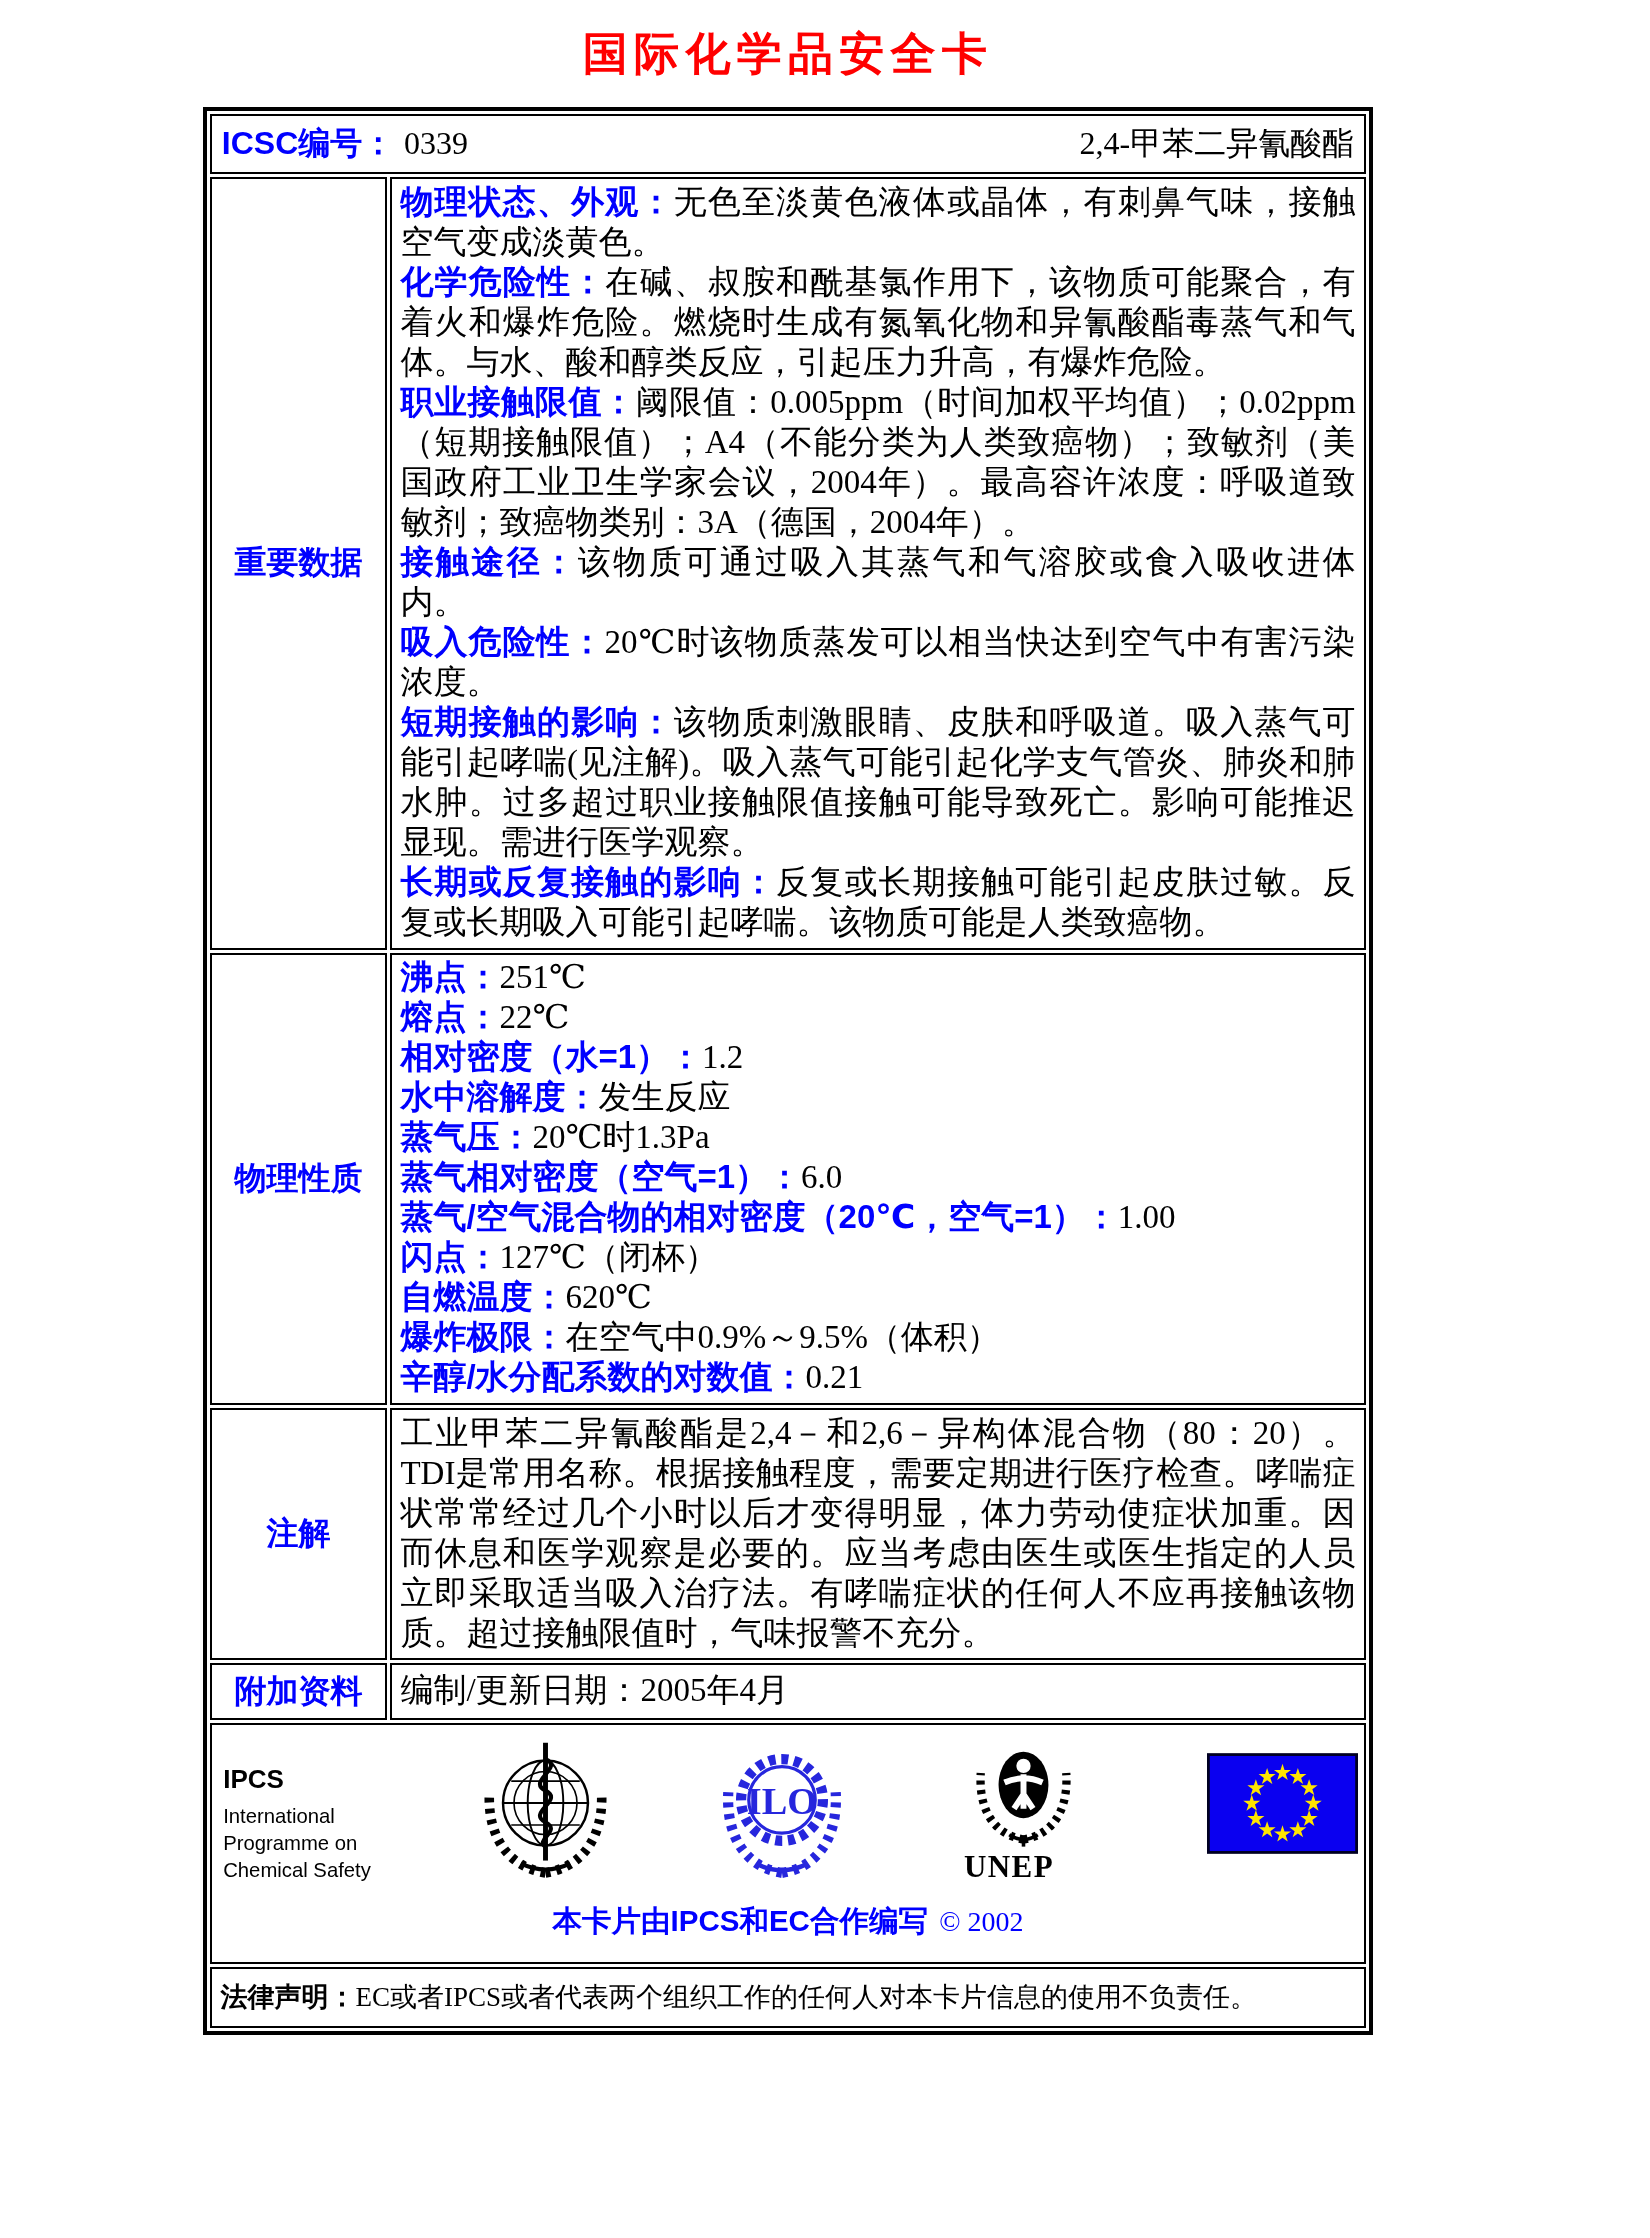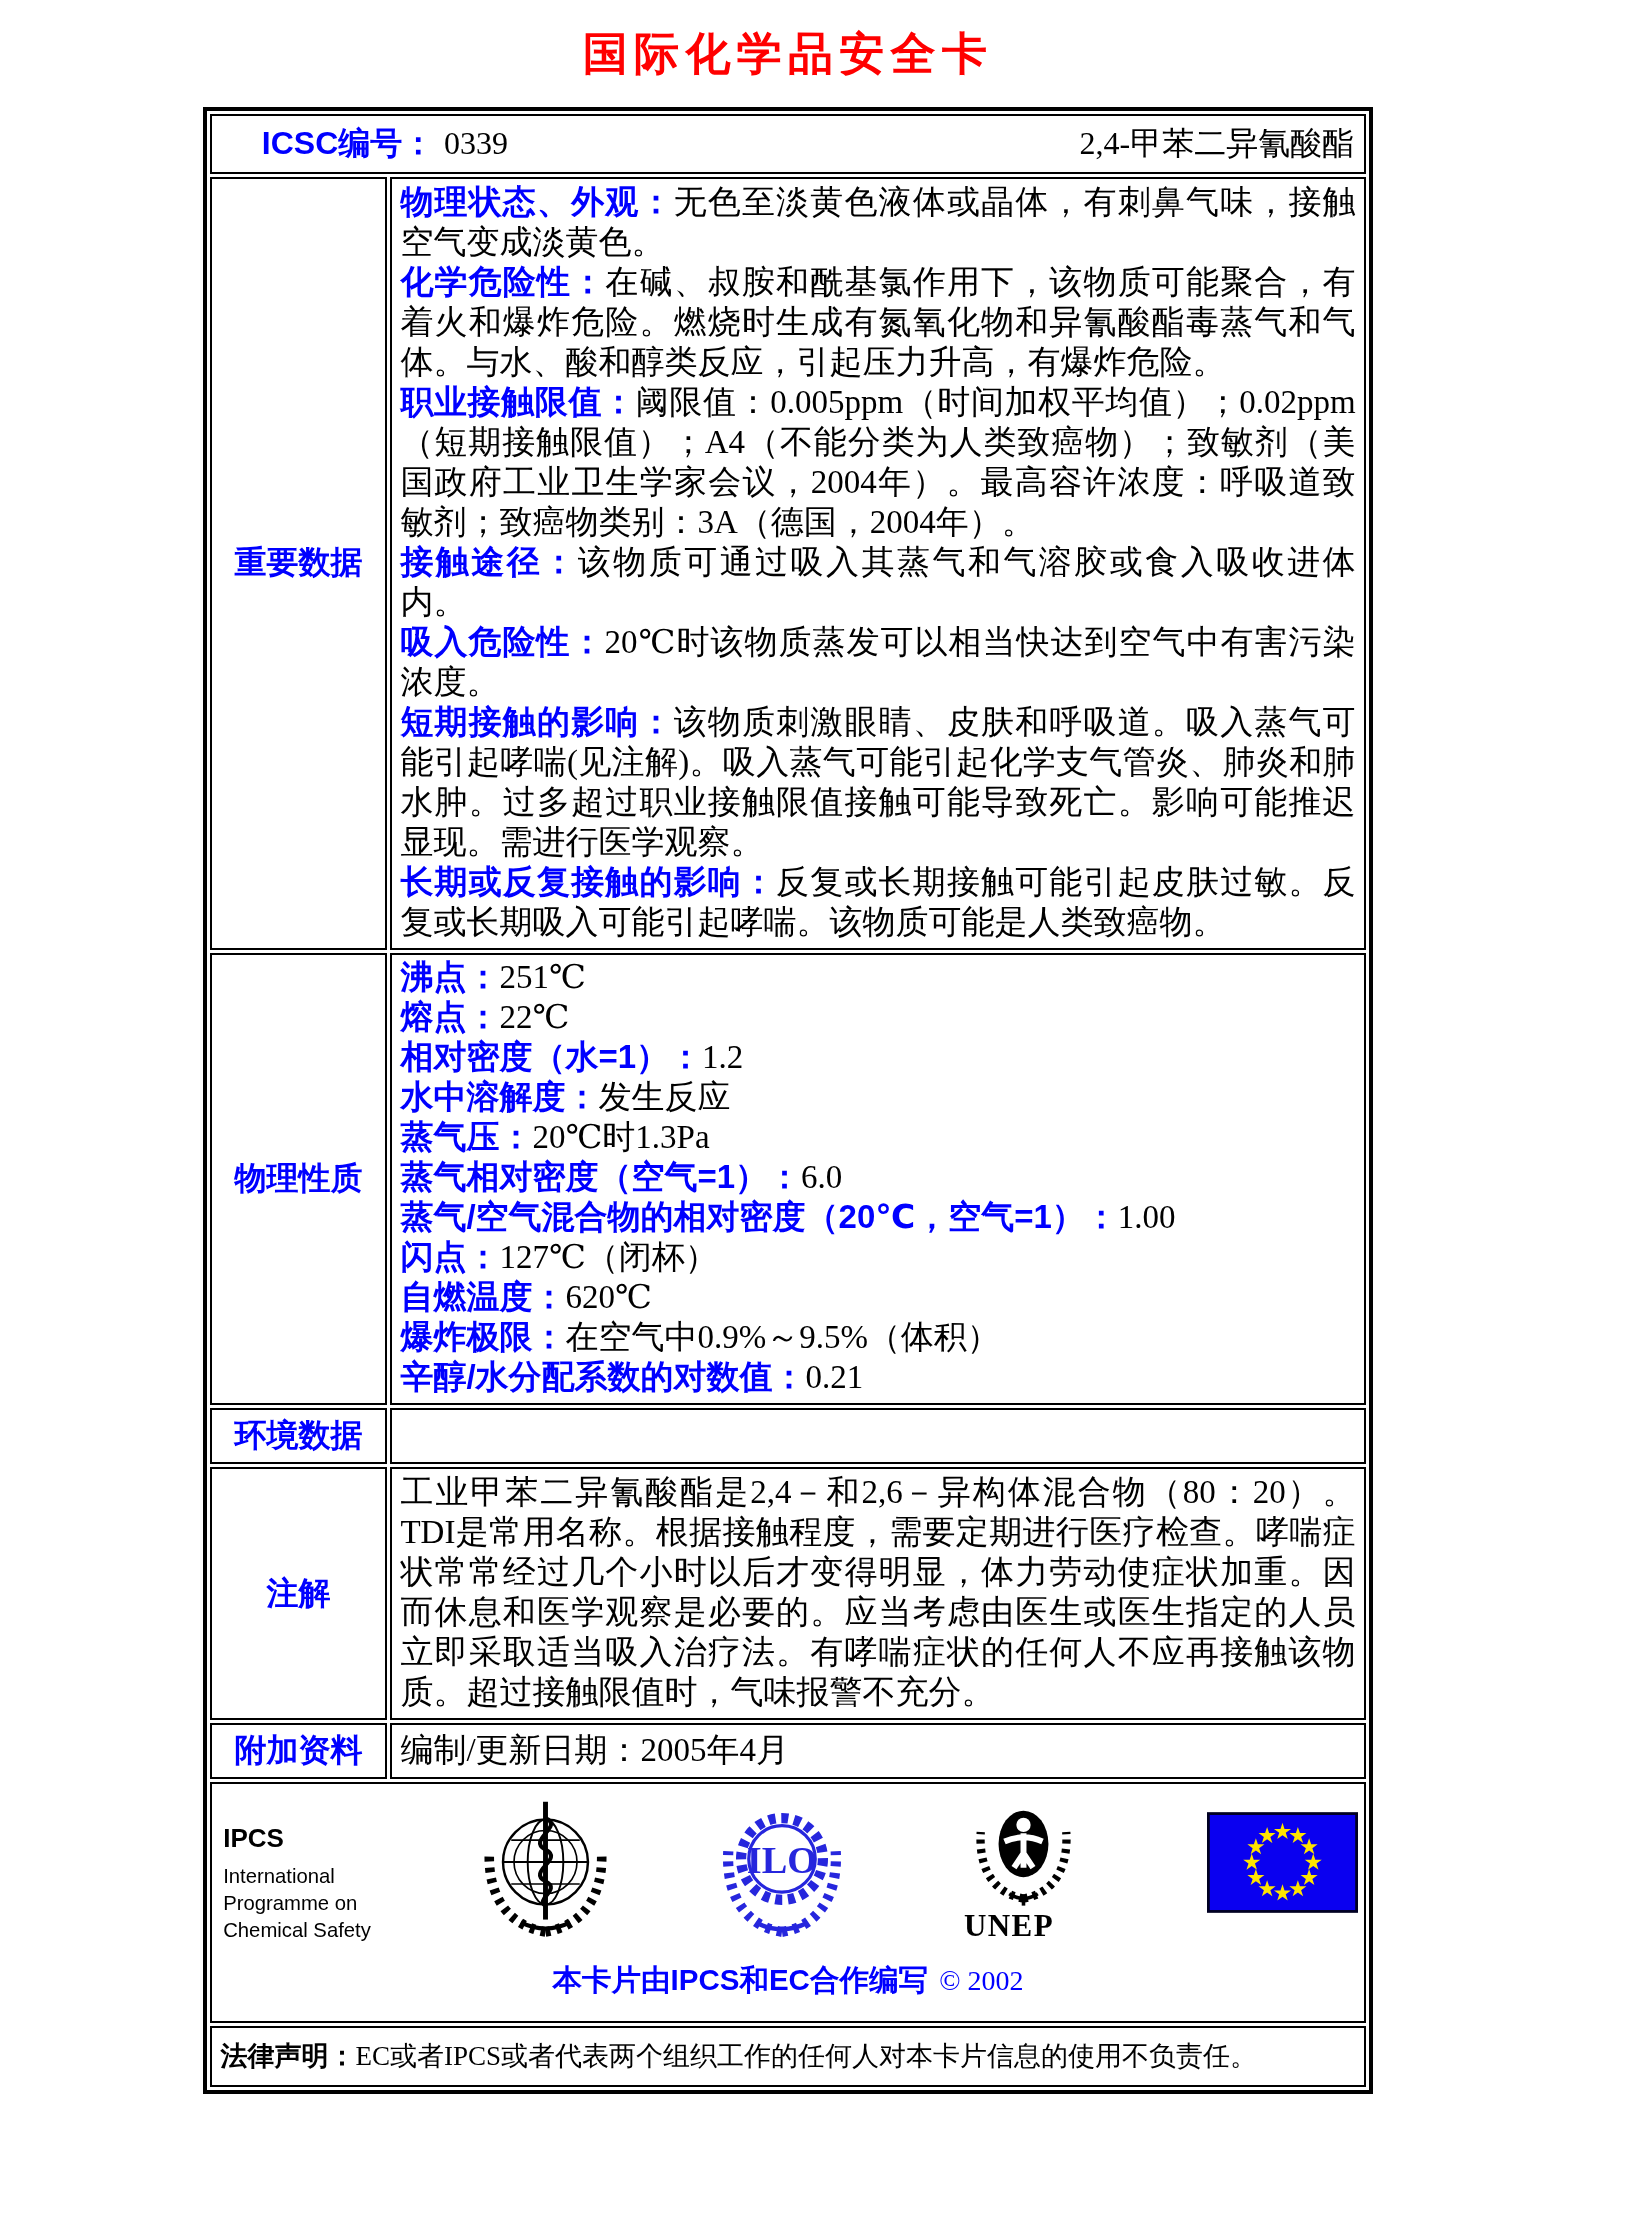--- a/index.html
+++ b/index.html
@@ -25,21 +25,21 @@
     font-weight:bold;font-size:32px;padding:4.2px 2.8px;
   }
   td.content-cell{padding:2.8px 8.4px 5.6px 8.4px;font-size:33px;line-height:40px;}
   .para{margin:0;text-align:justify;}
   .lbl{
     color:#0000FF;font-family:"Liberation Sans","DejaVu Sans",sans-serif;
     font-weight:bold;
   }
   
   td.header-cell{padding:5.6px 9.8px;vertical-align:middle;}
-  .header-flex{display:flex;justify-content:space-between;align-items:center;min-height:45px;font-size:32px;margin-left:40px;}
+  .header-flex{display:flex;justify-content:space-between;align-items:center;min-height:45px;font-size:32px;}
   .hdr-num{margin-left:9.8px;}
   
   td.env-cell{height:41px;}
   
   td.addl-cell{vertical-align:middle;}
   
   td.logos-cell{padding:7px 0 20px 0;vertical-align:top;margin-left:33px;}
   .logos-row{position:relative;height:167px;}
   .ipcs-block{
     position:absolute;left:11.2px;top:32px;
@@ -131,24 +131,20 @@
           <p class="para"><span class="lbl">闪点：</span><span>127℃（闭杯）</span></p>
 
           <p class="para"><span class="lbl">自燃温度：</span><span>620℃</span></p>
 
           <p class="para"><span class="lbl">爆炸极限：</span><span>在空气中0.9%～9.5%（体积）</span></p>
 
           <p class="para"><span class="lbl">辛醇/水分配系数的对数值：</span><span>0.21</span></p>
         </td>
     </tr>
 
-    <tr>
-      <td class="cell label-cell">环境数据</td>
-      <td class="cell content-cell env-cell"></td>
-    </tr>
 
     <tr>
       <td class="cell label-cell">注解</td>
       <td class="cell content-cell">
         <p class="para">工业甲苯二异氰酸酯是2,4－和2,6－异构体混合物（80：20）。TDI是常用名称。根据接触程度，需要定期进行医疗检查。哮喘症状常常经过几个小时以后才变得明显，体力劳动使症状加重。因而休息和医学观察是必要的。应当考虑由医生或医生指定的人员立即采取适当吸入治疗法。有哮喘症状的任何人不应再接触该物质。超过接触限值时，气味报警不充分。</p>
       </td>
     </tr>
 
     <tr>
       <td class="cell label-cell">附加资料</td>

